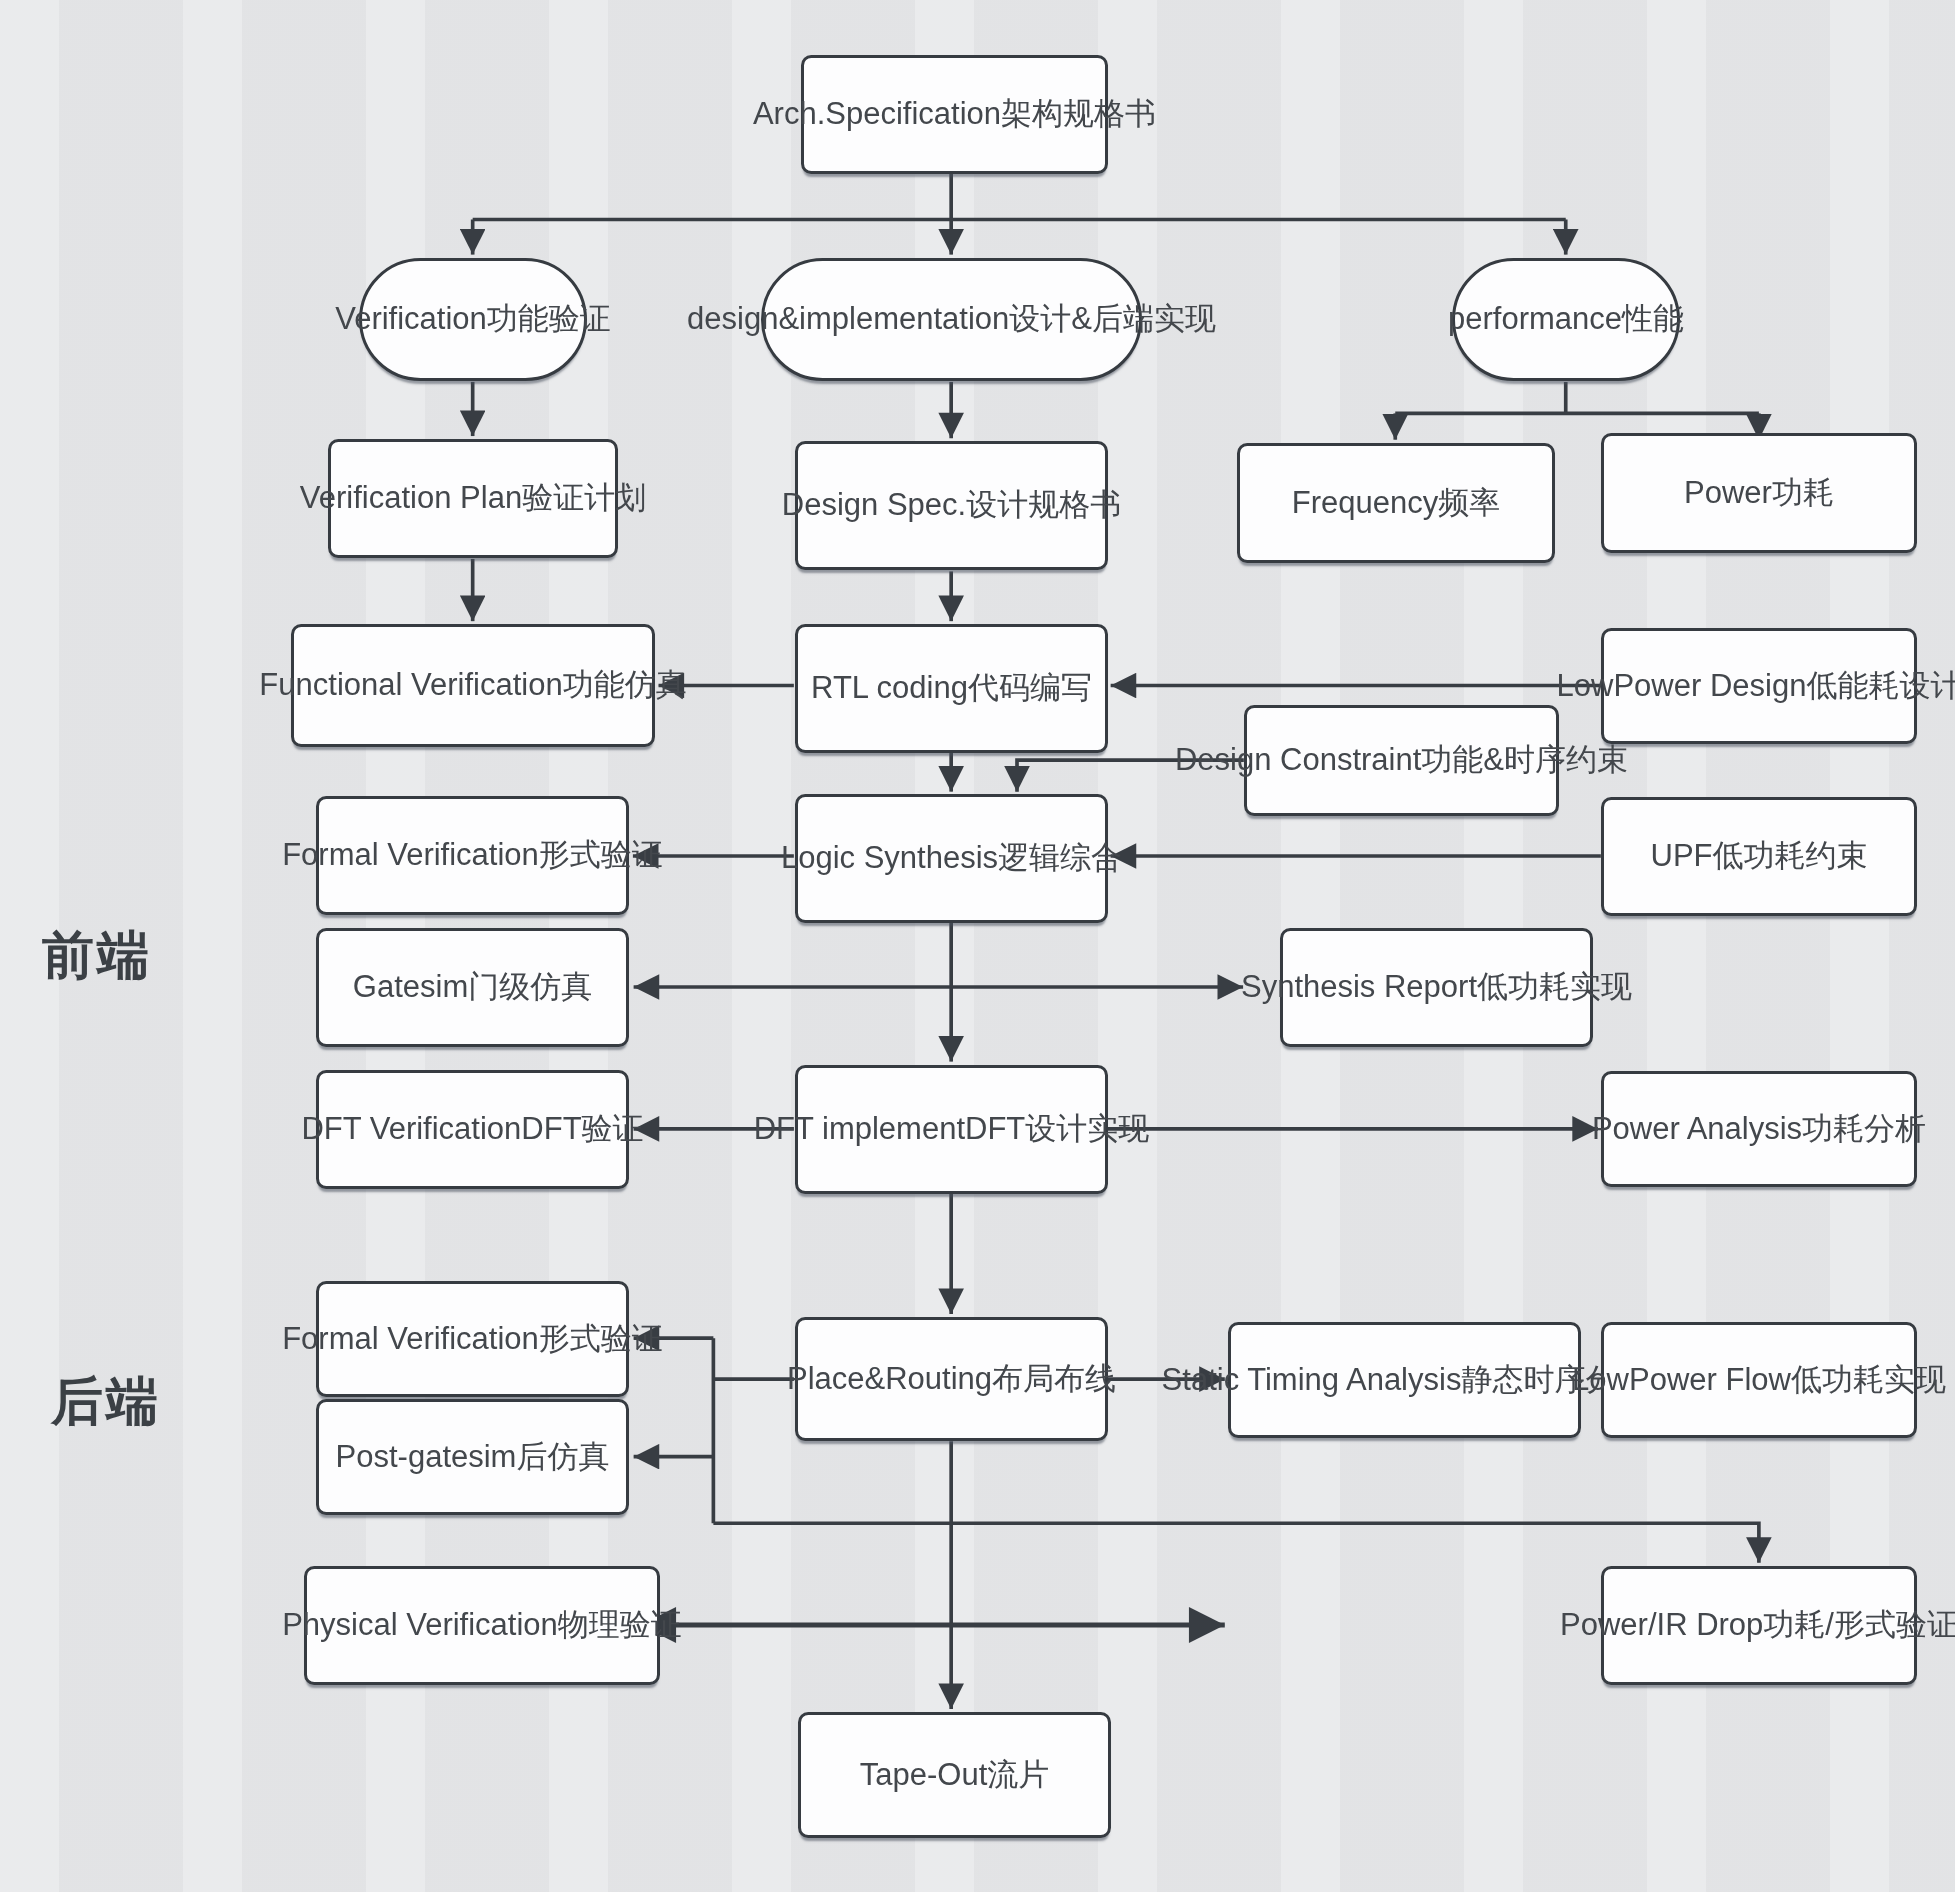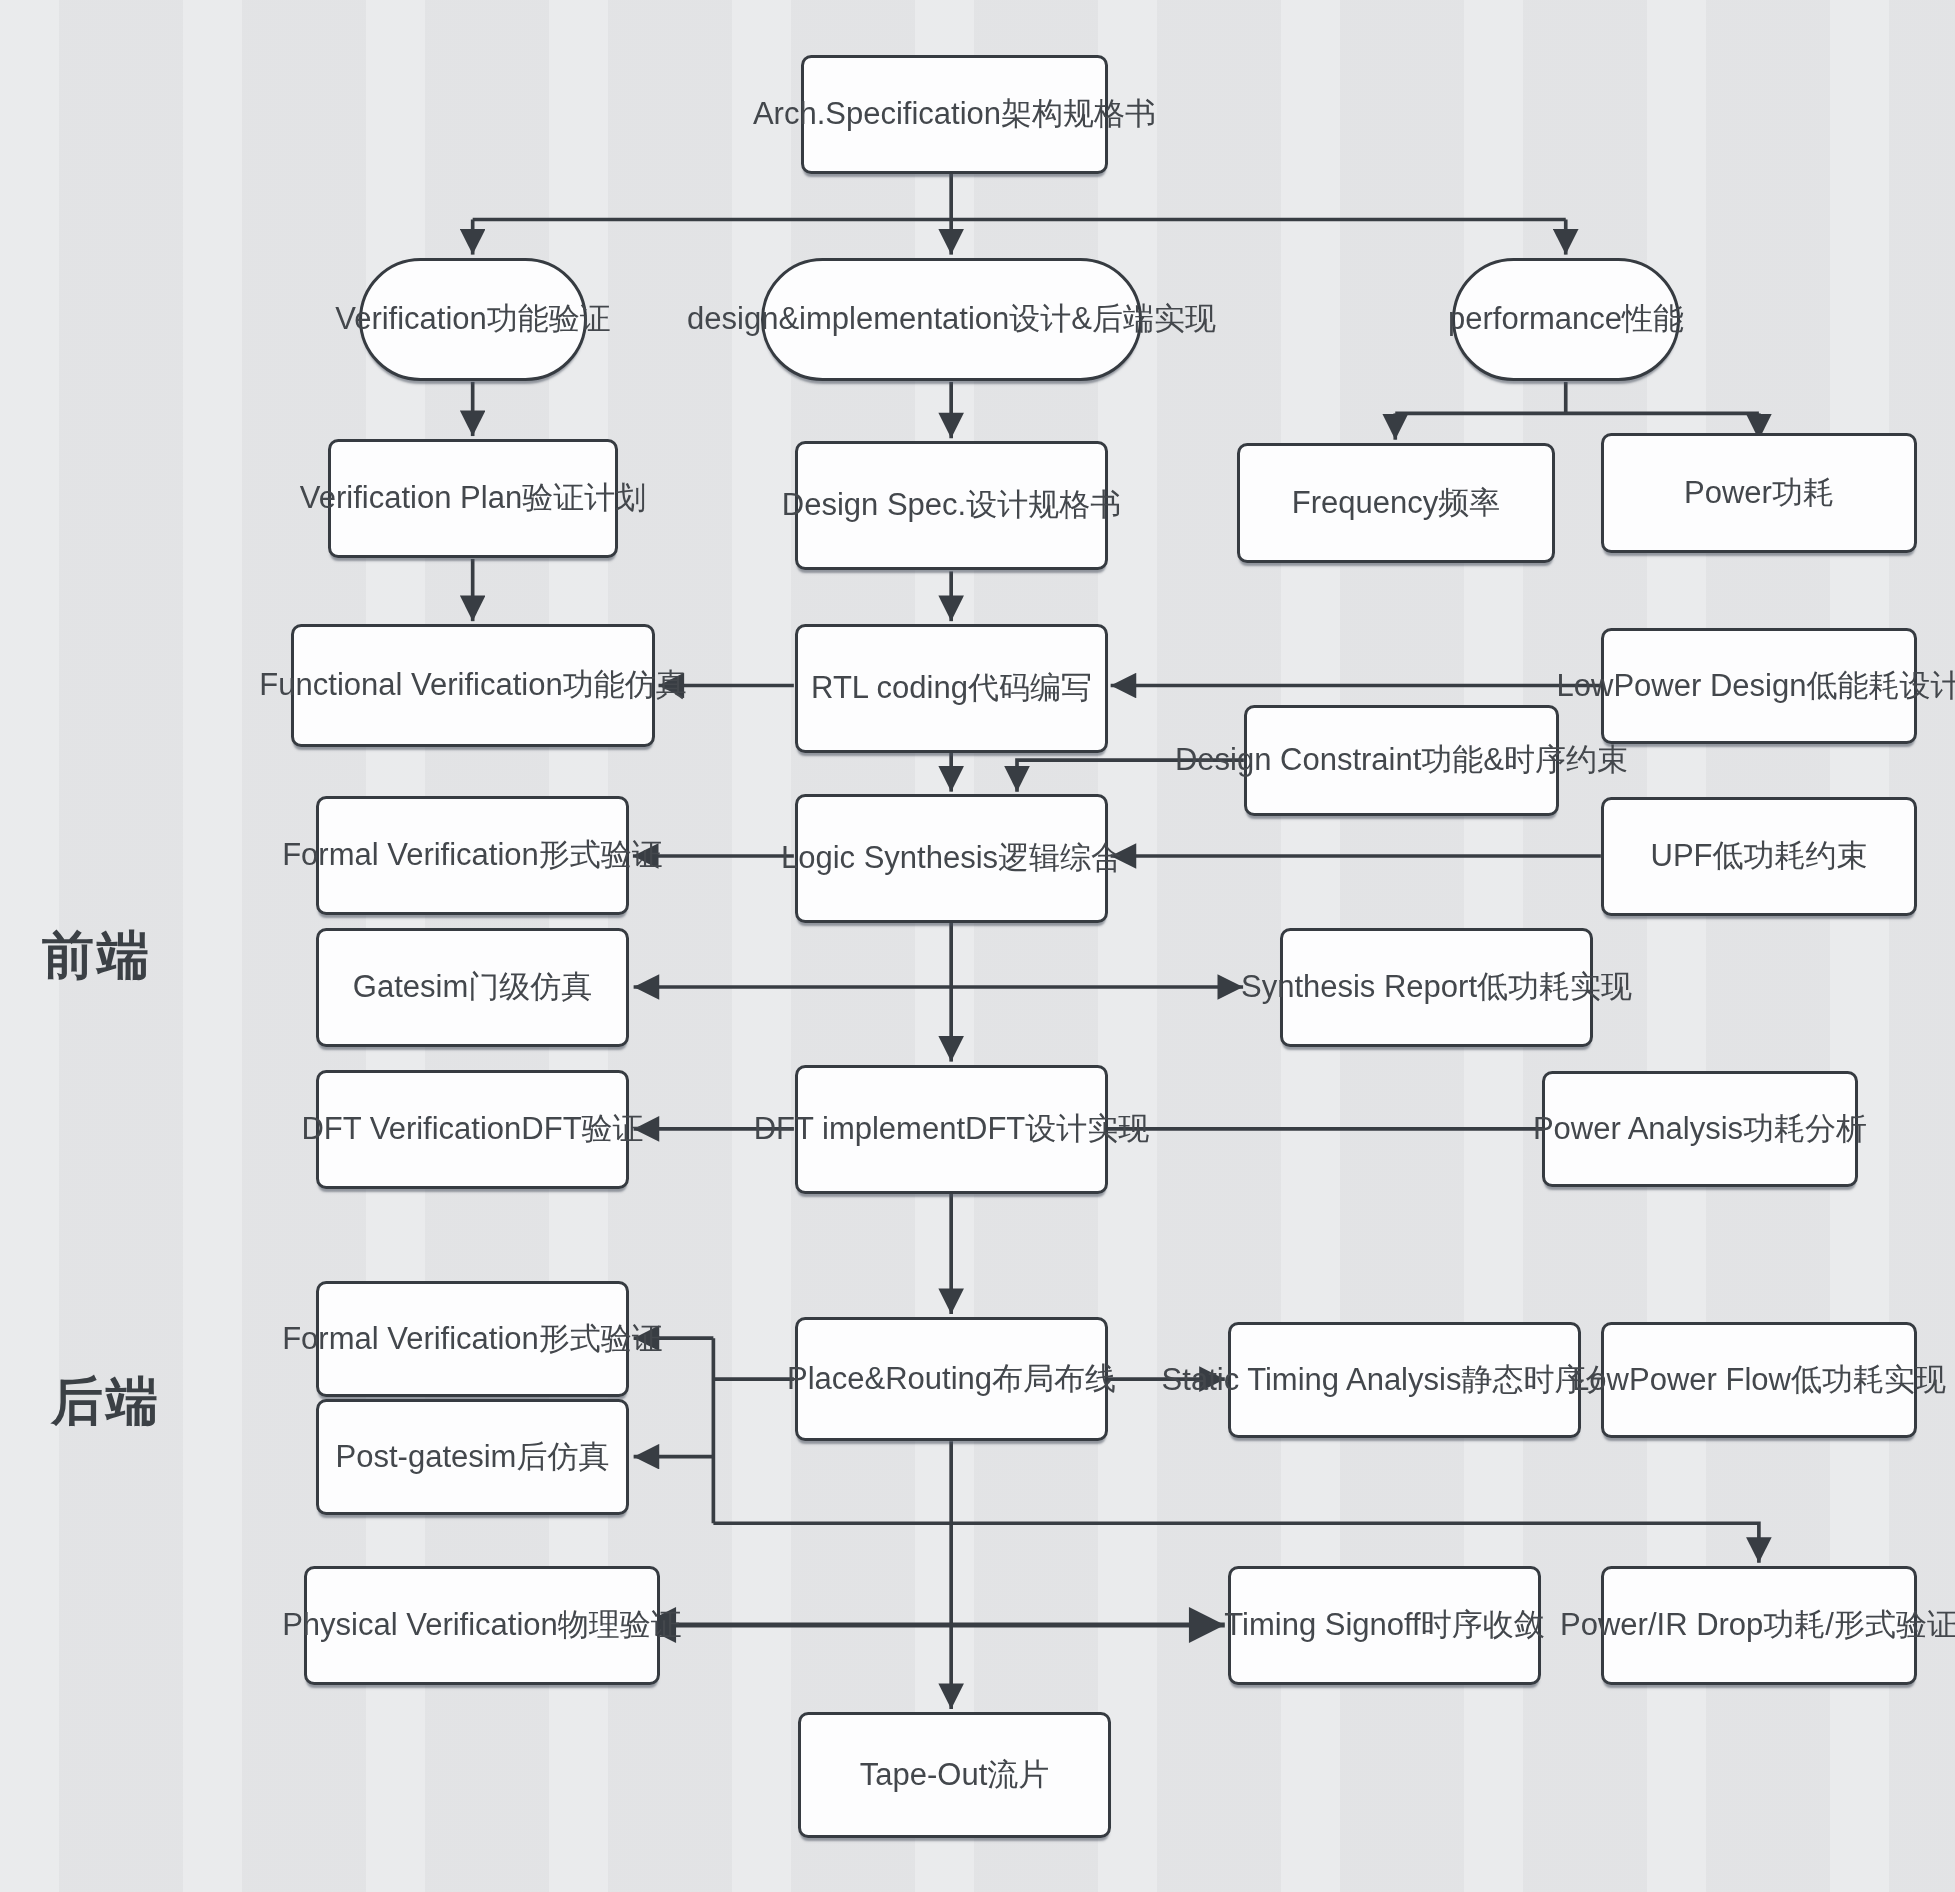--- a/index.html
+++ b/index.html
@@ -190,21 +190,21 @@
   <div class="node" style="left:316px;top:1070px;width:313px;height:119px">
     <span class="en">DFT Verification</span>
     <span class="zh">DFT验证</span>
   </div>
 
   <div class="node" style="left:795px;top:1065px;width:313px;height:129px">
     <span class="en">DFT implement</span>
     <span class="zh">DFT设计实现</span>
   </div>
 
-  <div class="node" style="left:1542px;top:1071px;width:316px;height:116px">
+  <div class="node" style="left:1601px;top:1071px;width:316px;height:116px">
     <span class="en">Power Analysis</span>
     <span class="zh">功耗分析</span>
   </div>
 
   <div class="node" style="left:316px;top:1281px;width:313px;height:116px">
     <span class="en">Formal Verification</span>
     <span class="zh">形式验证</span>
   </div>
 
   <div class="node" style="left:795px;top:1317px;width:313px;height:124px">
@@ -225,24 +225,20 @@
   <div class="node" style="left:316px;top:1399px;width:313px;height:116px">
     <span class="en">Post-gatesim</span>
     <span class="zh">后仿真</span>
   </div>
 
   <div class="node" style="left:304px;top:1566px;width:356px;height:119px">
     <span class="en">Physical Verification</span>
     <span class="zh">物理验证</span>
   </div>
 
-  <div class="node" style="left:1228px;top:1566px;width:313px;height:119px">
-    <span class="en">Timing Signoff</span>
-    <span class="zh">时序收敛</span>
-  </div>
 
   <div class="node" style="left:1601px;top:1566px;width:316px;height:119px">
     <span class="en">Power/IR Drop</span>
     <span class="zh">功耗/形式验证</span>
   </div>
 
   <div class="node" style="left:798px;top:1712px;width:313px;height:126px">
     <span class="en">Tape-Out</span>
     <span class="zh">流片</span>
   </div>

